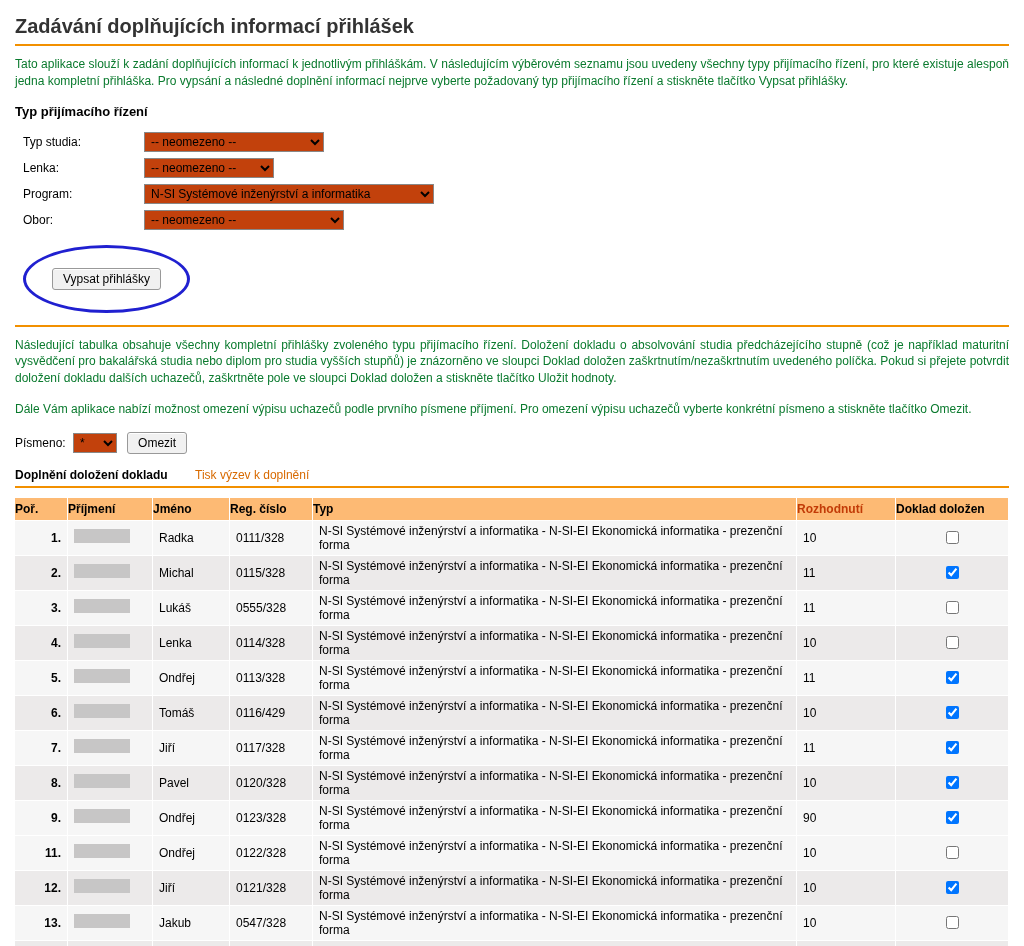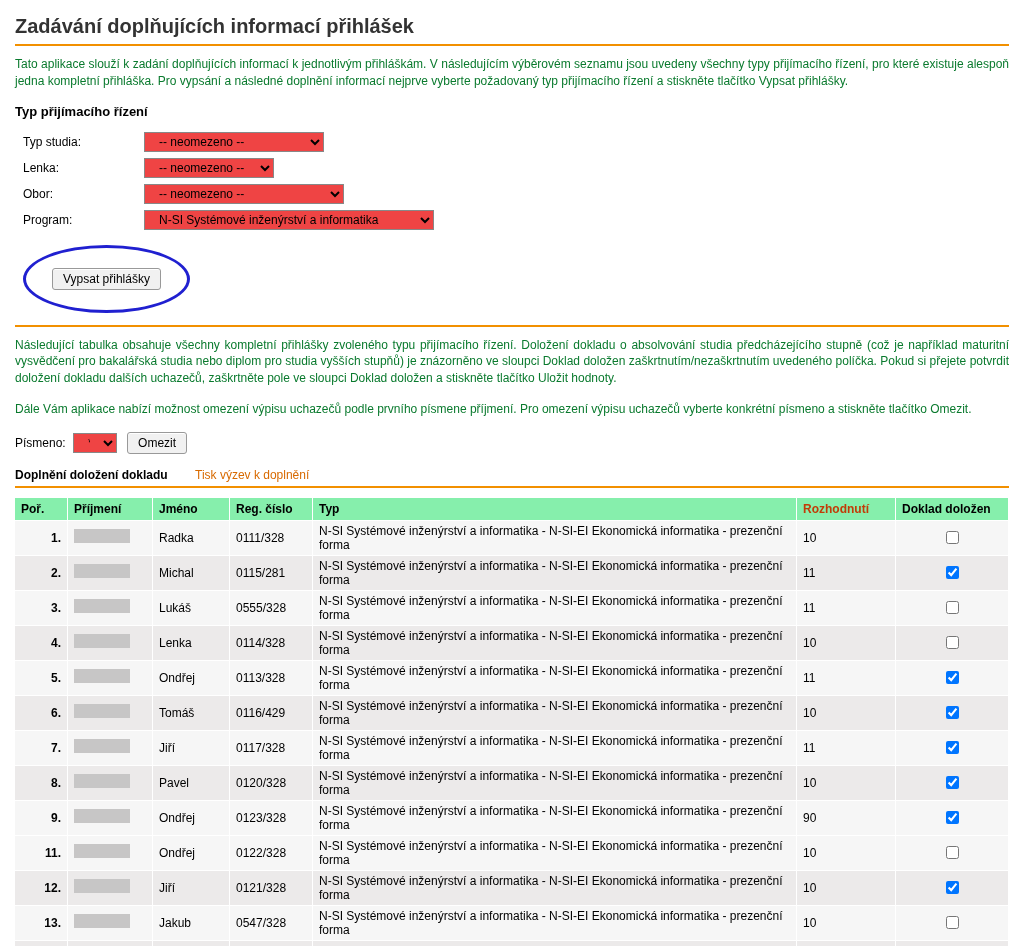--- a/index.html
+++ b/index.html
@@ -40,23 +40,23 @@
   .filter-table td {
     padding: 3px 6px 3px 0;
     vertical-align: middle;
   }
   .filter-table td.label {
     width: 115px;
   }
   select {
     font-family: Verdana, Arial, sans-serif;
     font-size: 12px;
-    background: #ef4444;
+    background: #c2410c;
     border: 1px solid #888;
-    padding: 1px 10px;
+    padding: 1px 2px;
   }
   .btn {
     font-family: Verdana, Arial, sans-serif;
     font-size: 12px;
     background: #f1f1f1;
     border: 1px solid #999;
     padding: 3px 10px;
     cursor: pointer;
     border-radius: 3px;
     box-shadow: 0 1px 0 #fff inset;
@@ -86,25 +86,25 @@
   .letter-row {
     margin: 6px 0 14px 0;
   }
   .letter-row .lbl { margin-right: 4px; }
   table.data {
     border-collapse: collapse;
     width: 100%;
     margin-top: 4px;
   }
   table.data th {
-    background: #86efac;
+    background: #fdba74;
     color: #000;
     font-weight: bold;
     text-align: left;
-    padding: 4px 6px;
+    padding: 4px 0;
     font-size: 12px;
     border-right: 1px solid #fff;
   }
   table.data th.rozh { color: #c23b07; }
   table.data td {
     padding: 3px 6px;
     border-right: 1px solid #fff;
     border-top: 1px solid #fff;
     vertical-align: middle;
     font-size: 12px;
@@ -155,32 +155,32 @@
   </tr>
   <tr>
     <td class="label">Lenka:</td>
     <td>
       <select style="width:130px">
         <option>-- neomezeno --</option>
       </select>
     </td>
   </tr>
   <tr>
+    <td class="label">Program:</td>
+    <td>
+      <select style="width:290px">
+        <option>N-SI Systémové inženýrství a informatika</option>
+      </select>
+    </td>
+  </tr>
+  <tr>
     <td class="label">Obor:</td>
     <td>
       <select style="width:200px">
         <option>-- neomezeno --</option>
-      </select>
-    </td>
-  </tr>
-  <tr>
-    <td class="label">Program:</td>
-    <td>
-      <select style="width:290px">
-        <option>N-SI Systémové inženýrství a informatika</option>
       </select>
     </td>
   </tr>
 </tbody>
   </table>
 
 <div class="highlight-oval">
   <button class="btn">Vypsat přihlášky</button>
 </div>
 
@@ -223,21 +223,21 @@
         <td class="jmeno">Radka</td>
         <td class="reg">0111/328</td>
         <td>N-SI Systémové inženýrství a informatika - N-SI-EI Ekonomická informatika - prezenční forma</td>
         <td class="rozh">10</td>
         <td class="chk"><input type="checkbox" style=""></td>
       </tr>
       <tr class="even">
         <td class="por">2.</td>
         <td class="prij"><span class="grey-pill"></span></td>
         <td class="jmeno">Michal</td>
-        <td class="reg">0115/281</td>
+        <td class="reg">0115/328</td>
         <td>N-SI Systémové inženýrství a informatika - N-SI-EI Ekonomická informatika - prezenční forma</td>
         <td class="rozh">11</td>
         <td class="chk"><input type="checkbox" checked="" style=""></td>
       </tr>
       <tr class="odd">
         <td class="por">3.</td>
         <td class="prij"><span class="grey-pill"></span></td>
         <td class="jmeno">Lukáš</td>
         <td class="reg">0555/328</td>
         <td>N-SI Systémové inženýrství a informatika - N-SI-EI Ekonomická informatika - prezenční forma</td>

